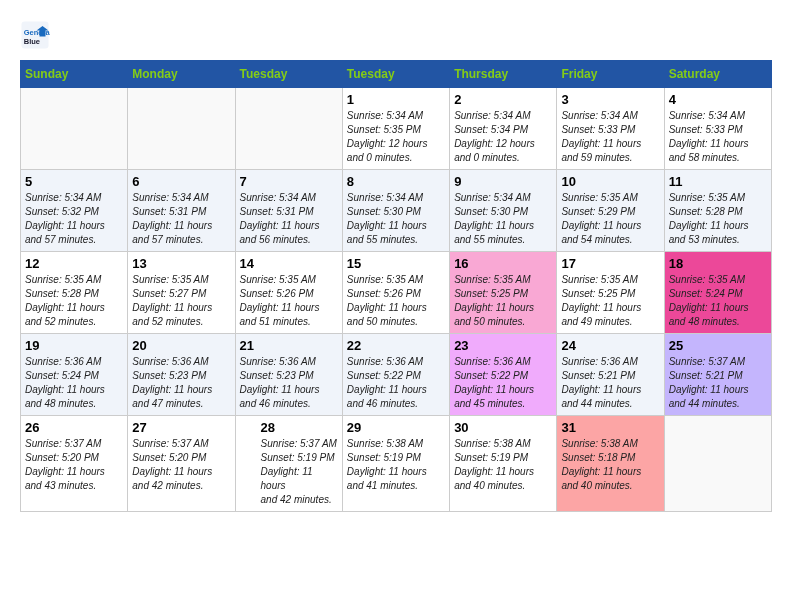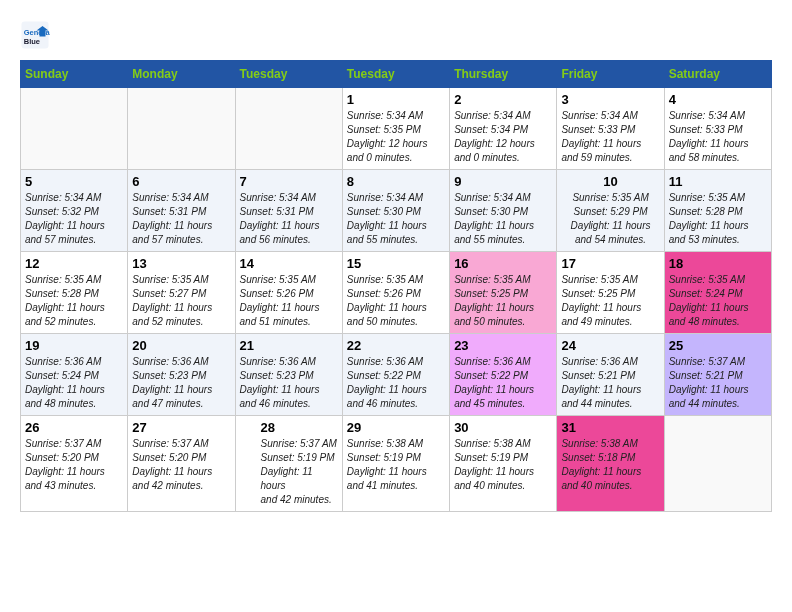--- a/index.html
+++ b/index.html
@@ -189,21 +189,21 @@
 Daylight: 11 hours
 and 55 minutes.</div>
         </td>
         <td style="background: rgb(240, 244, 250);">
           <span class="day-number">9</span>
           <div class="day-info" style="white-space: pre-line;">Sunrise: 5:34 AM
 Sunset: 5:30 PM
 Daylight: 11 hours
 and 55 minutes.</div>
         </td>
-        <td style="background: rgb(240, 244, 250); text-align: center;">
+        <td style="background: rgb(240, 244, 250);">
           <span class="day-number">10</span>
           <div class="day-info" style="white-space: pre-line;">Sunrise: 5:35 AM
 Sunset: 5:29 PM
 Daylight: 11 hours
 and 54 minutes.</div>
         </td>
         <td style="background: rgb(240, 244, 250);">
           <span class="day-number">11</span>
           <div class="day-info" style="white-space: pre-line;">Sunrise: 5:35 AM
 Sunset: 5:28 PM
@@ -342,21 +342,21 @@
 Daylight: 11 hours
 and 41 minutes.</div>
         </td>
         <td style="background: rgb(255, 255, 255);">
           <span class="day-number">30</span>
           <div class="day-info" style="white-space: pre-line;">Sunrise: 5:38 AM
 Sunset: 5:19 PM
 Daylight: 11 hours
 and 40 minutes.</div>
         </td>
-        <td style="background: #ec4899;">
+        <td style="background: #fca5a5;">
           <span class="day-number">31</span>
           <div class="day-info" style="white-space: pre-line;">Sunrise: 5:38 AM
 Sunset: 5:18 PM
 Daylight: 11 hours
 and 40 minutes.</div>
         </td>
         <td class="empty-cell" style="background: rgb(249, 249, 249);"></td>
       </tr>
     </tbody>
 </table>

